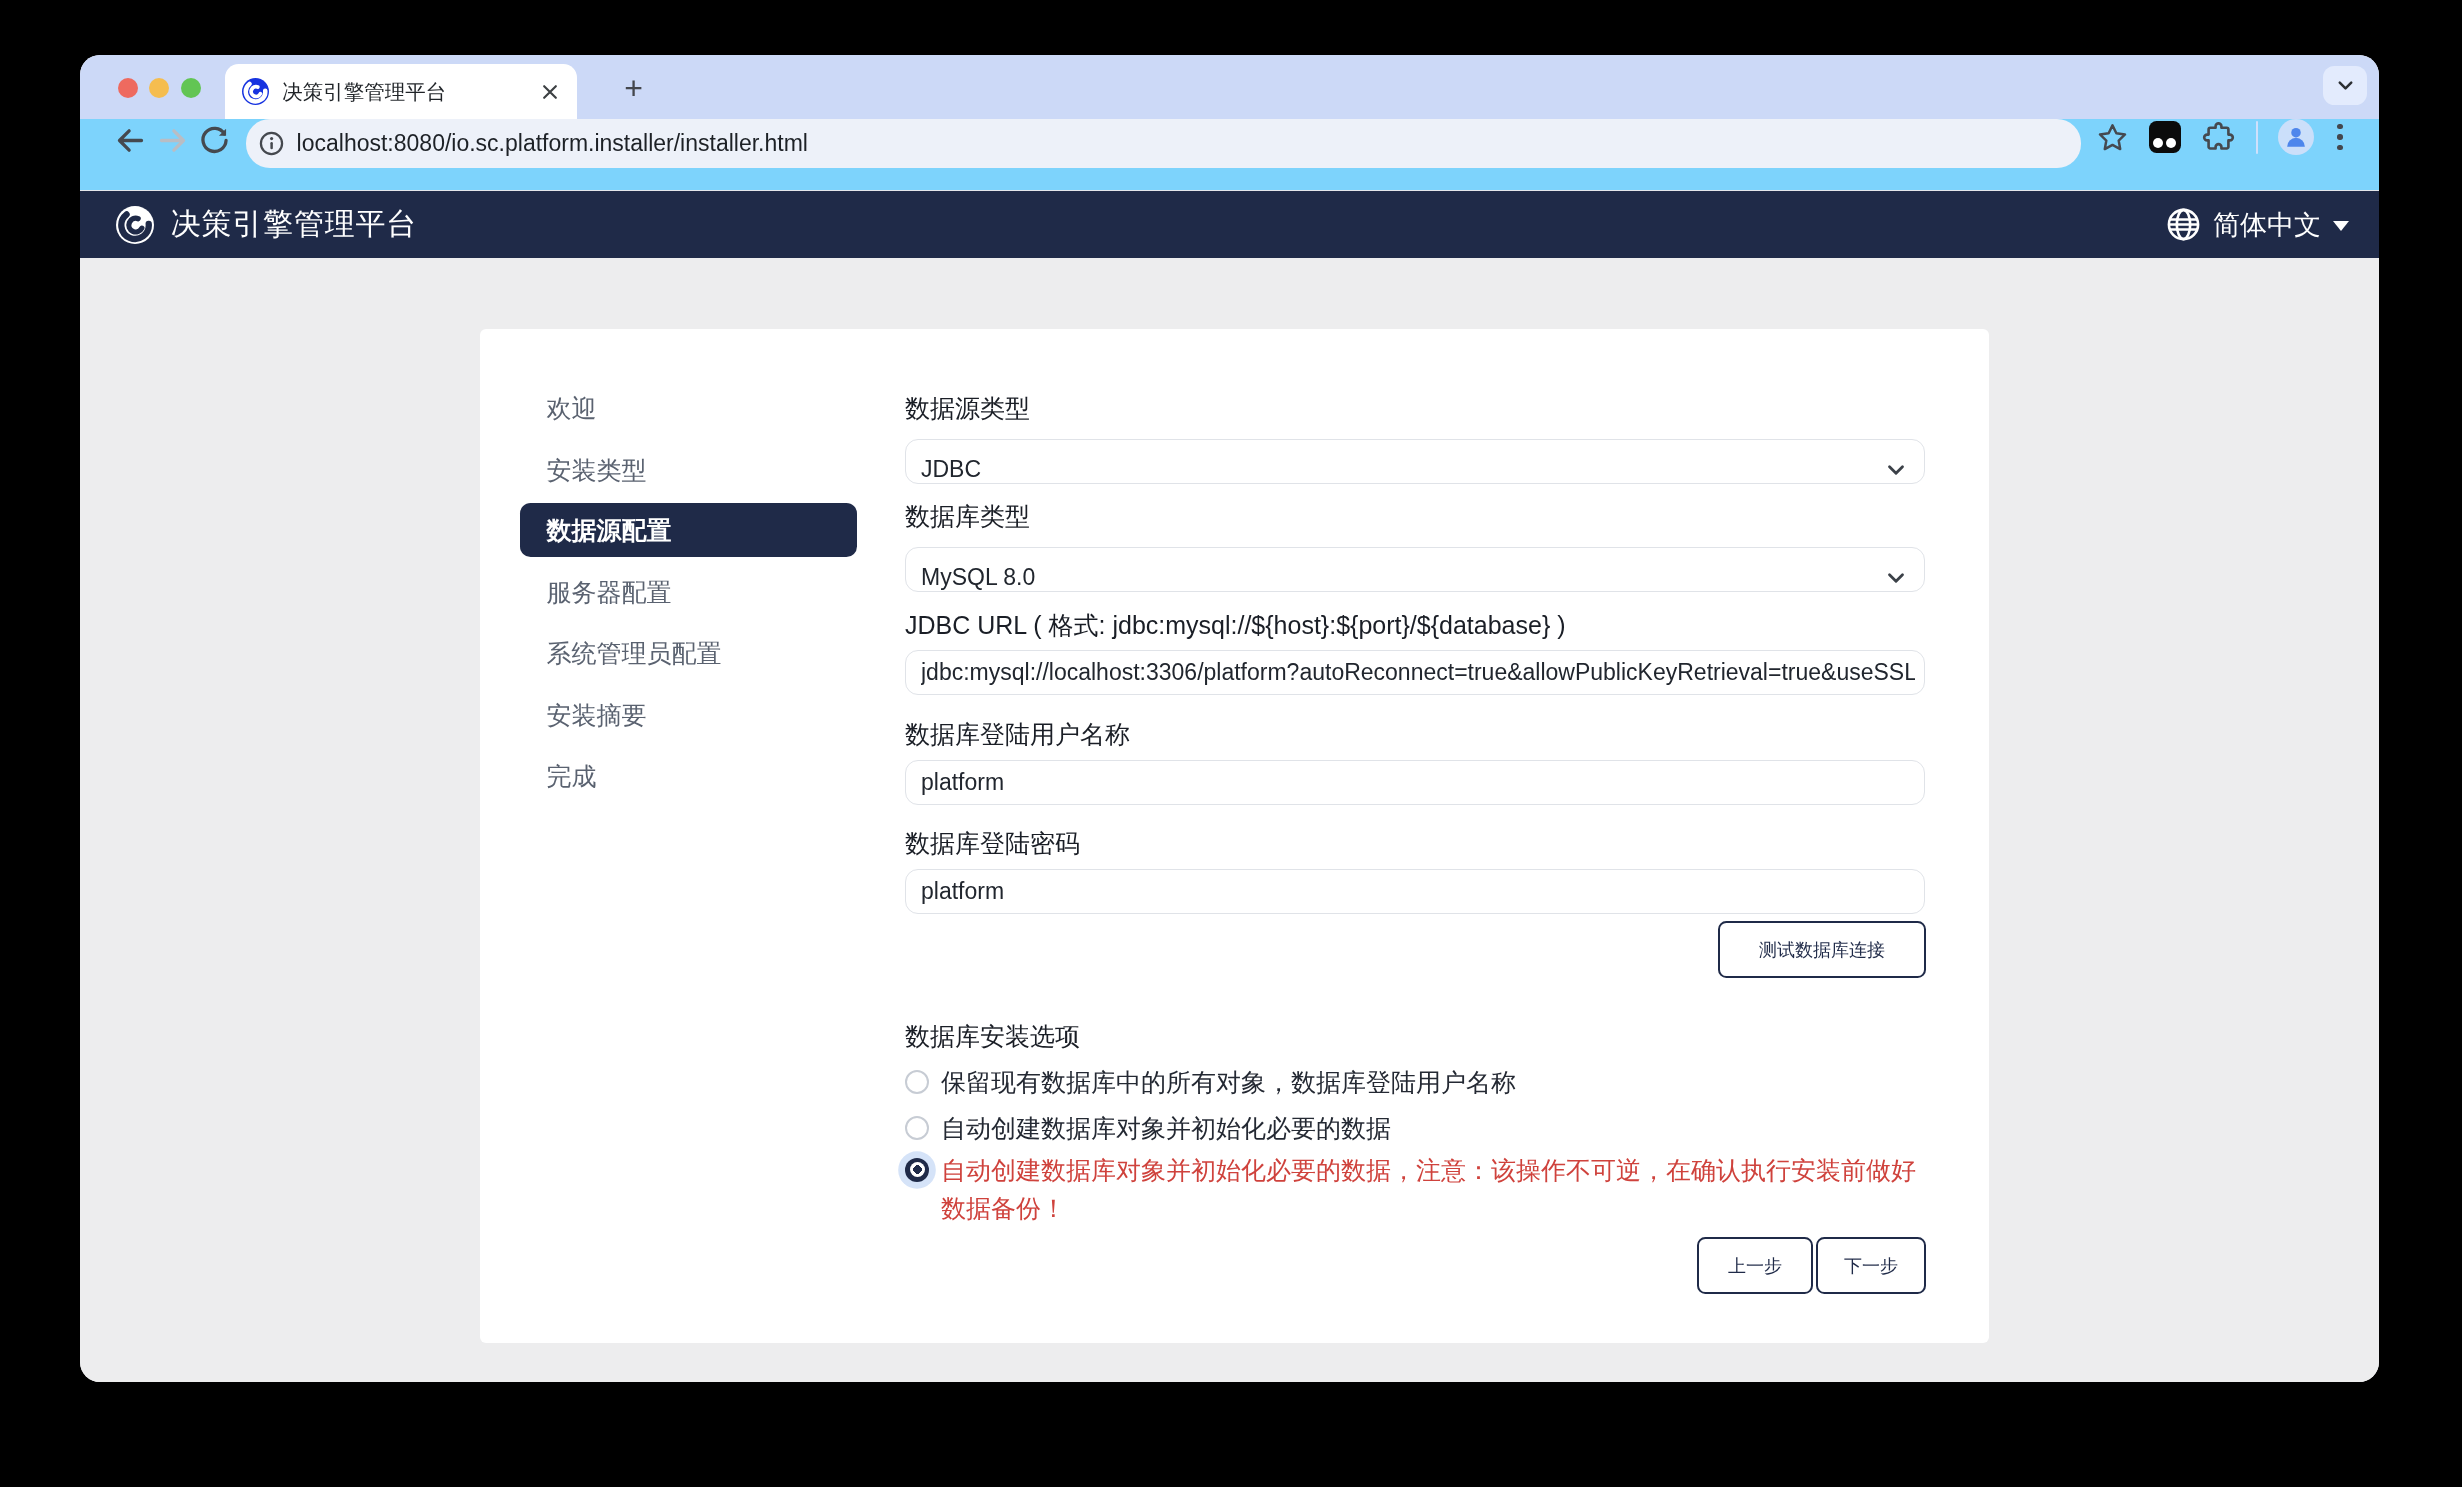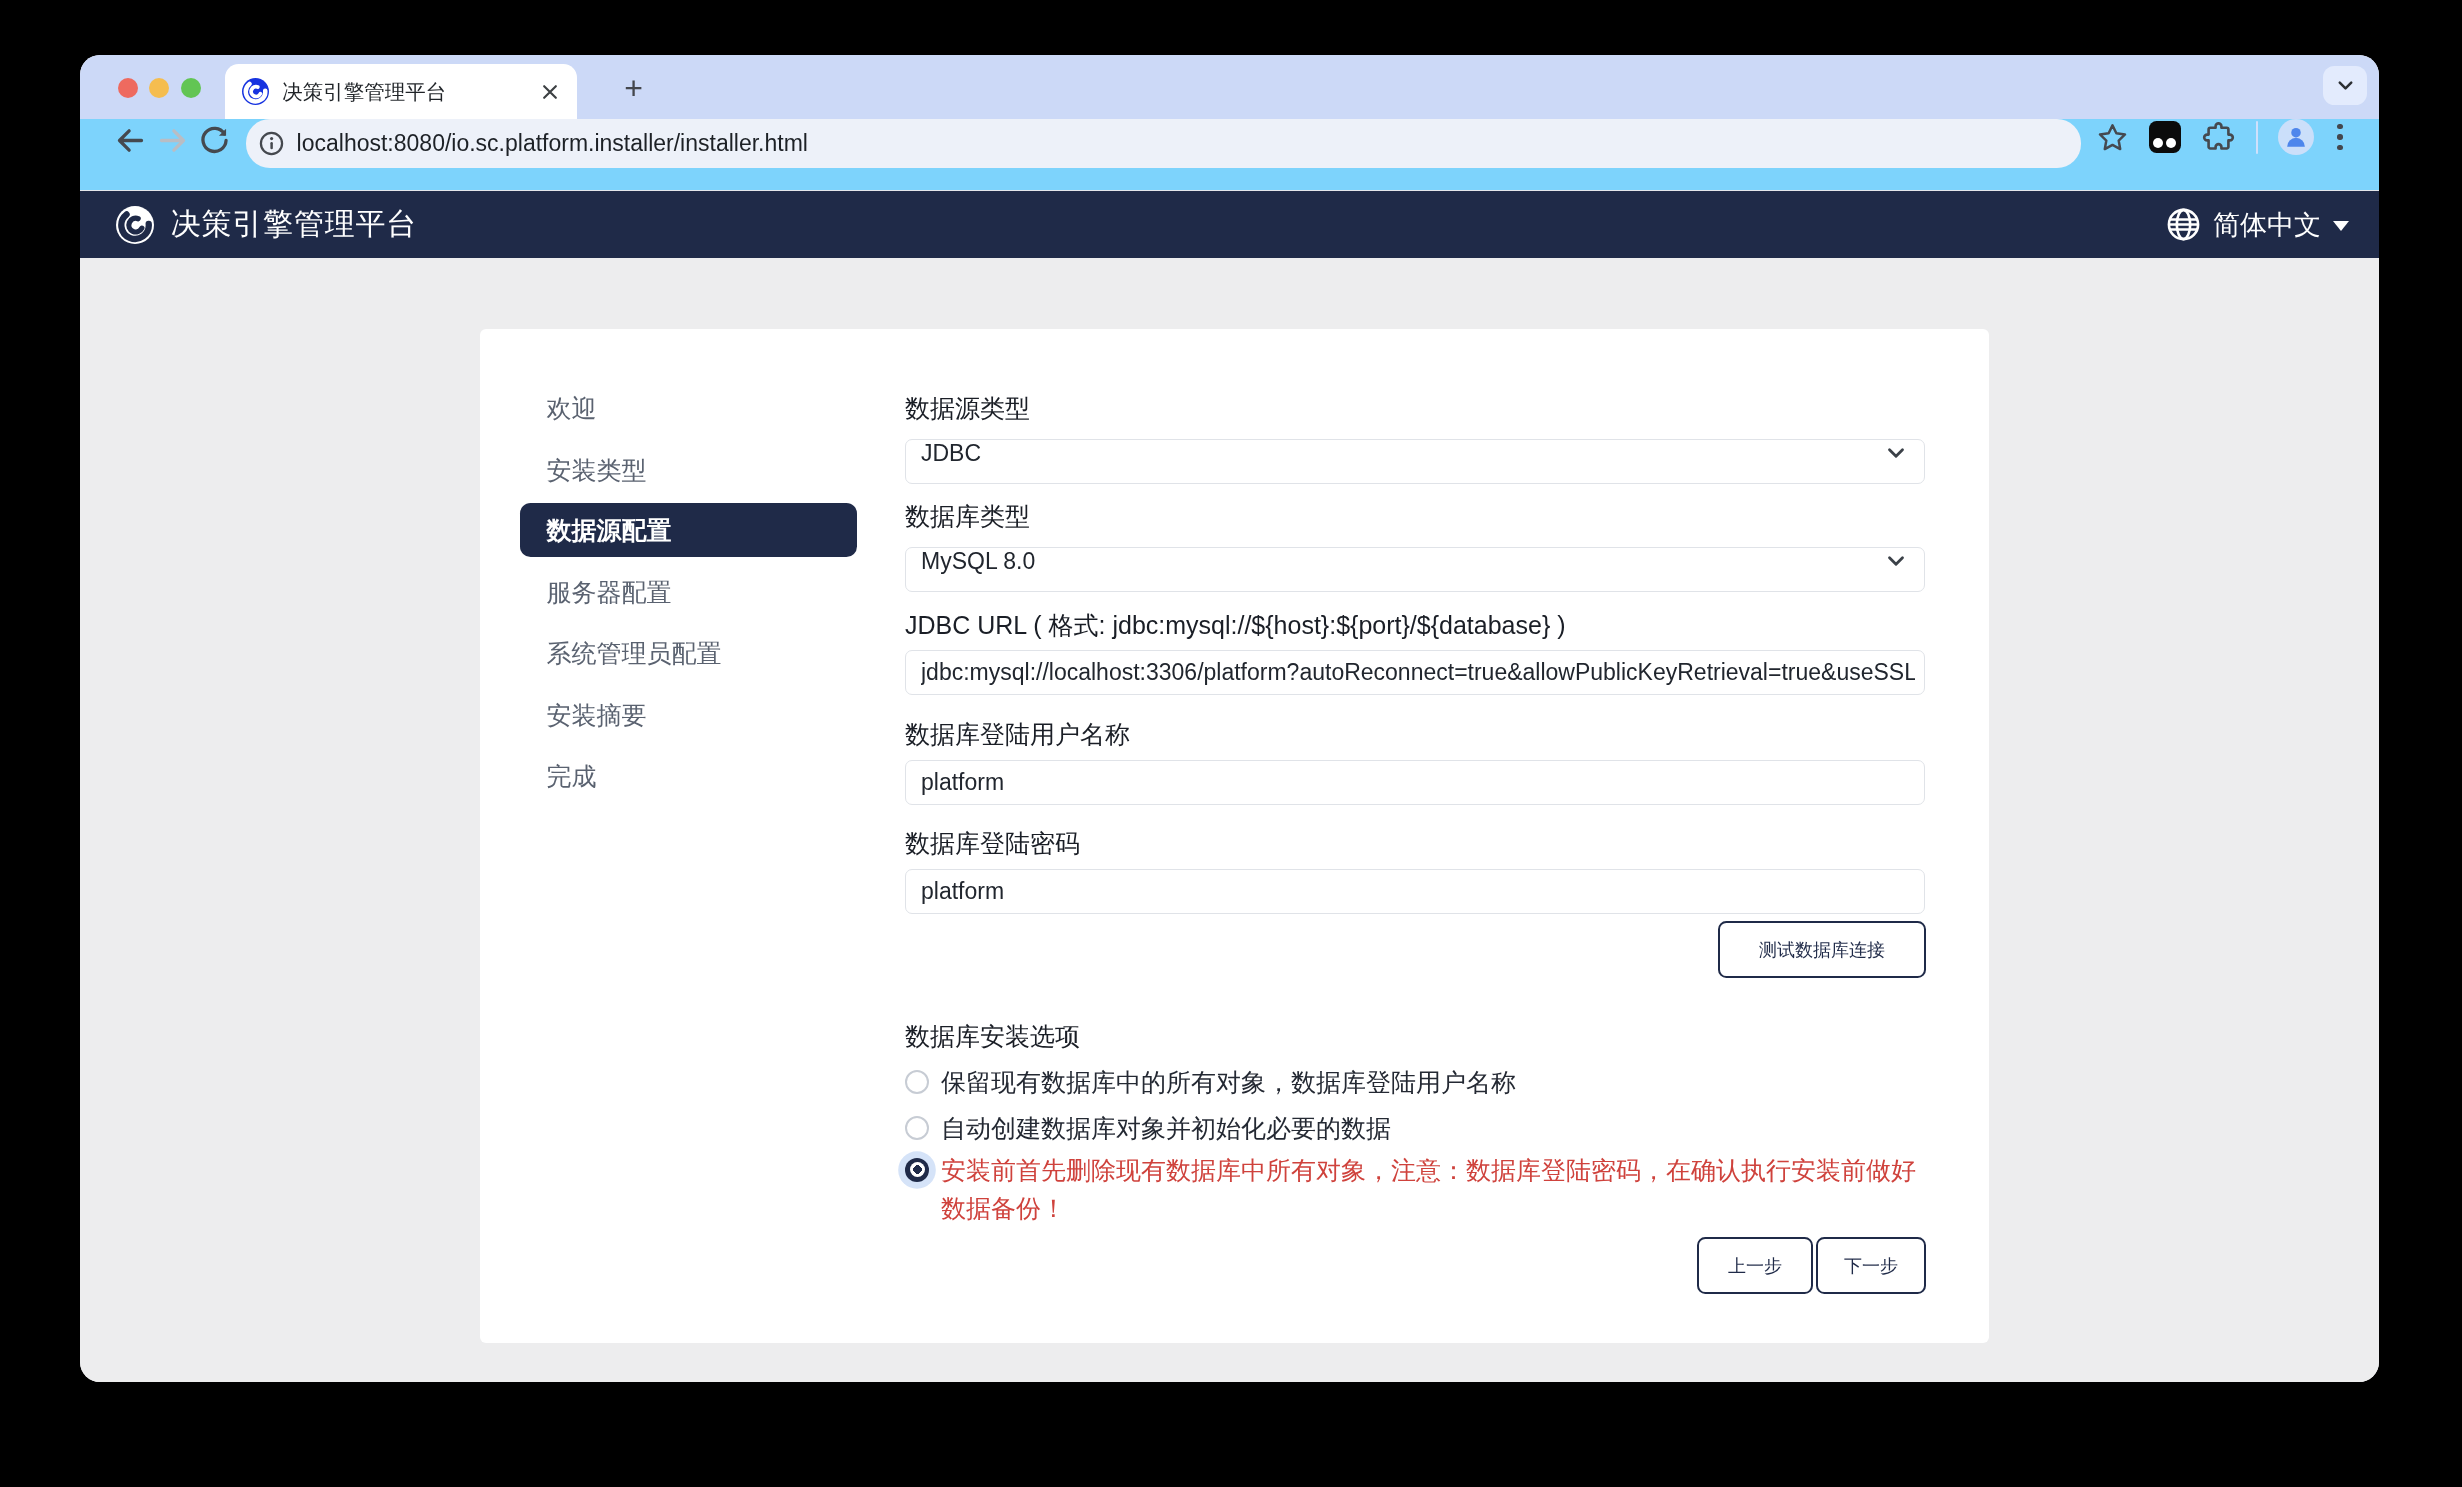--- a/index.html
+++ b/index.html
@@ -37,21 +37,21 @@
   .caret-down{width:0;height:0;border-left:8.3px solid transparent;border-right:8.3px solid transparent;border-top:10.6px solid #ffffff;margin-top:3px;}
   
   .page{position:absolute;left:0;top:203px;width:100%;height:1124px;background:#ededee;}
   .card{position:absolute;left:400px;top:71px;width:1509px;height:1014px;background:#ffffff;border-radius:6px;}
   
   .step{position:absolute;left:40px;width:337px;height:54px;line-height:54px;padding-left:26.5px;box-sizing:border-box;font-size:25px;color:#5a6270;font-weight:500;border-radius:10.6px;white-space:nowrap;}
   .step.active{background:#1f2a48;color:#ffffff;font-weight:600;}
   
   .form{position:absolute;left:425px;top:0;width:1020px;height:100%;}
   .flabel{position:absolute;left:0;font-size:25px;font-weight:500;color:#1a1e26;white-space:nowrap;}
-  .fbox{position:absolute;left:0;width:1020px;height:45px;background:#fff;border:1.5px solid #e0e3e8;border-radius:7px;box-sizing:border-box;display:flex;align-items:flex-start;padding:0 15px;}
+  .fbox{position:absolute;left:0;width:1020px;height:45px;background:#fff;border:1.5px solid #e0e3e8;border-radius:13px;box-sizing:border-box;display:flex;align-items:flex-end;padding:0 15px;}
   .fbox .val{font-size:23px;color:#21262e;white-space:nowrap;overflow:hidden;flex:1;}
   .fbox svg{flex:0 0 auto;margin-left:10.6px;}
   input.fbox{font-family:inherit;font-size:23px;color:#21262e;padding:0 9px 0 15px;display:block;outline:none;}
   .btn{position:absolute;background:#fff;border:2.3px solid #1f2a48;border-radius:8.3px;color:#1f2a48;font-size:18px;font-weight:500;display:flex;align-items:center;justify-content:center;box-sizing:border-box;white-space:nowrap;}
   
   .radio-row{position:absolute;left:0;display:flex;align-items:center;}
   .radio{width:24px;height:24px;border-radius:50%;background:#fff;border:2.3px solid #c7ccd4;box-sizing:border-box;flex:0 0 auto;}
   .radio-row.checked .radio{border:none;background:#1f2a48;display:flex;align-items:center;justify-content:center;box-shadow:0 0 0 6.8px #d5e3f8;}
   .radio-inner{width:15px;height:15px;border-radius:50%;background:radial-gradient(circle,#1f2a48 0 4.2px,#ffffff 4.2px);}
   .radio-label{font-size:25px;color:#242933;margin-left:12px;line-height:38px;}
@@ -206,21 +206,21 @@
           <span class="radio-label">保留现有数据库中的所有对象，数据库登陆用户名称</span>
         </div>
         <div class="radio-row" style="top:780px">
           <span class="radio"></span>
           <span class="radio-label">自动创建数据库对象并初始化必要的数据</span>
         </div>
         <div class="radio-row multiline checked danger" style="top:822px">
           <span class="radio">
               <span class="radio-inner"></span>
             </span>
-          <span class="radio-label">安装前首先删除现有数据库中所有对象，注意：数据库登陆密码，在确认执行安装前做好数据备份！</span>
+          <span class="radio-label">自动创建数据库对象并初始化必要的数据，注意：该操作不可逆，在确认执行安装前做好数据备份！</span>
         </div>
 
         <div class="btn" style="left:792px;top:908px;width:116px;height:57px">上一步</div>
         <div class="btn" style="left:911px;top:908px;width:110px;height:57px">下一步</div>
       </div>
 
     </div>
   </div>
 </div>
 

